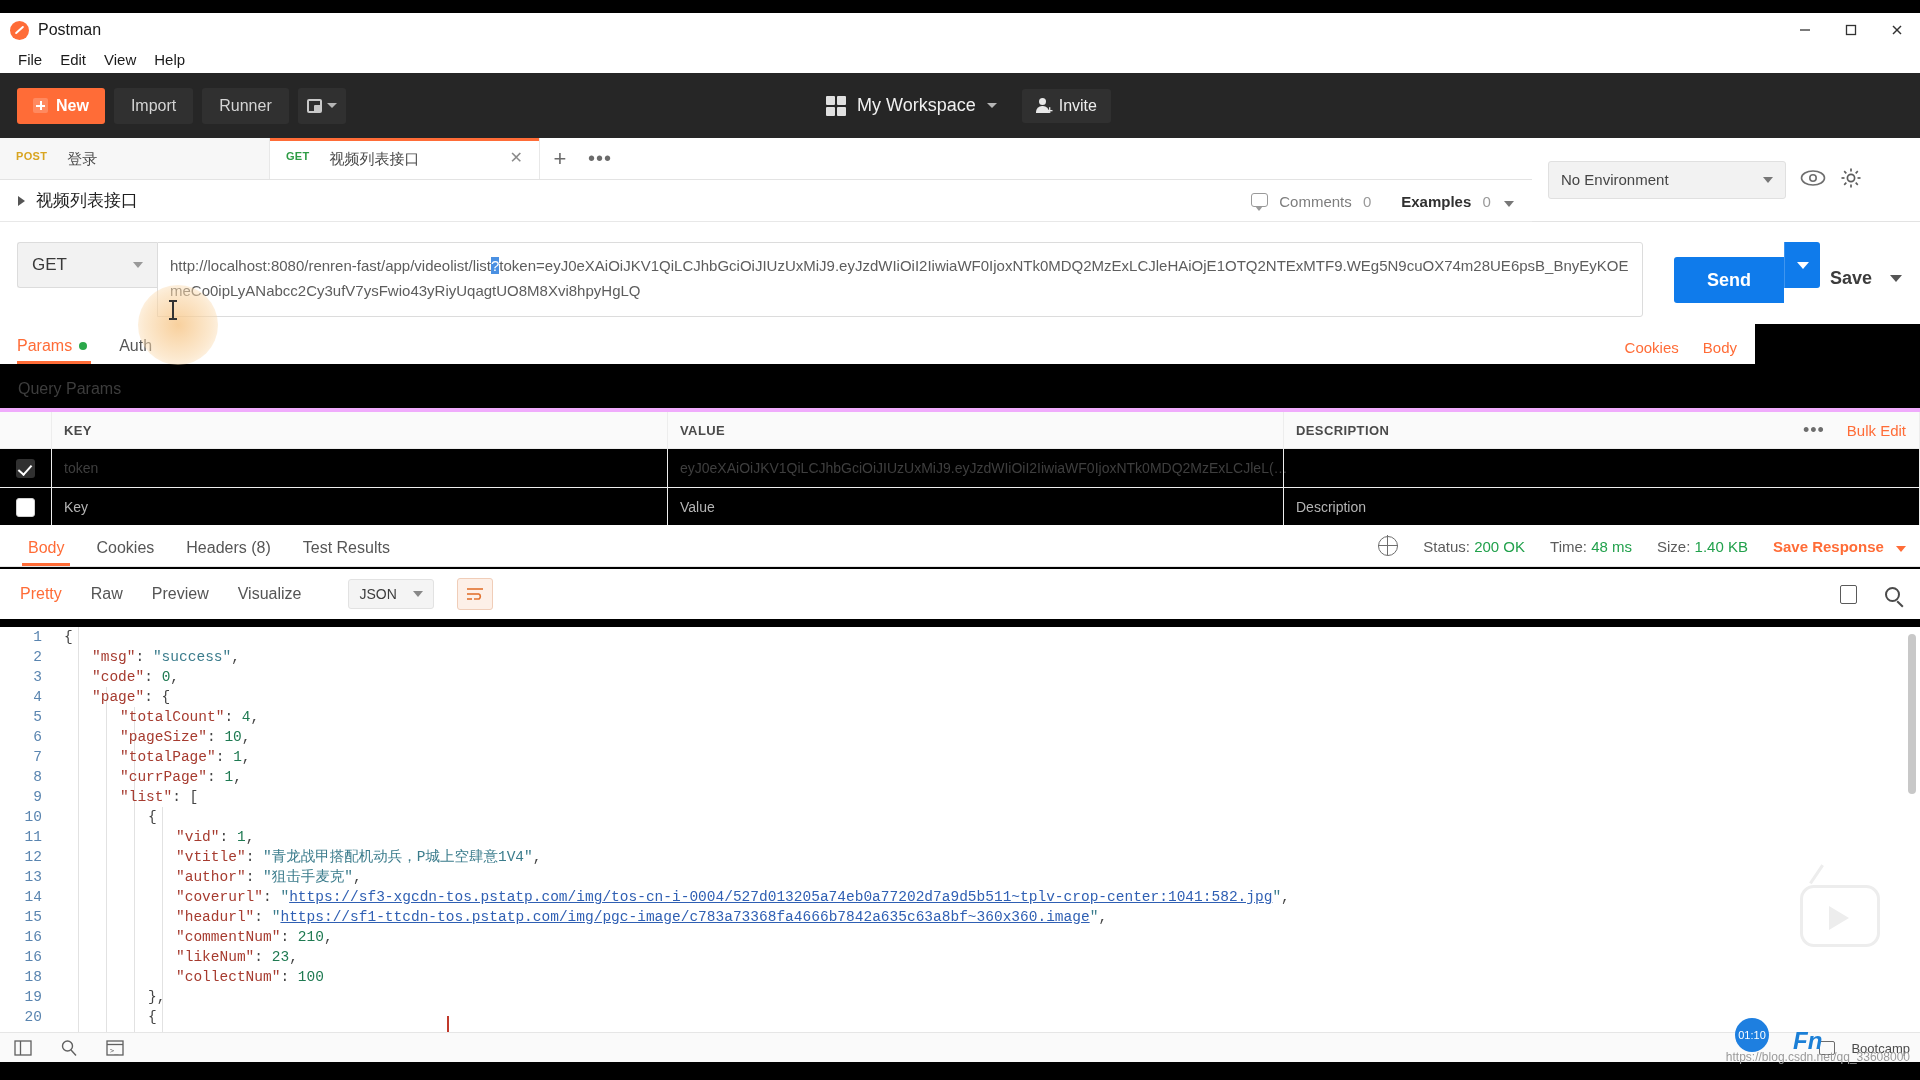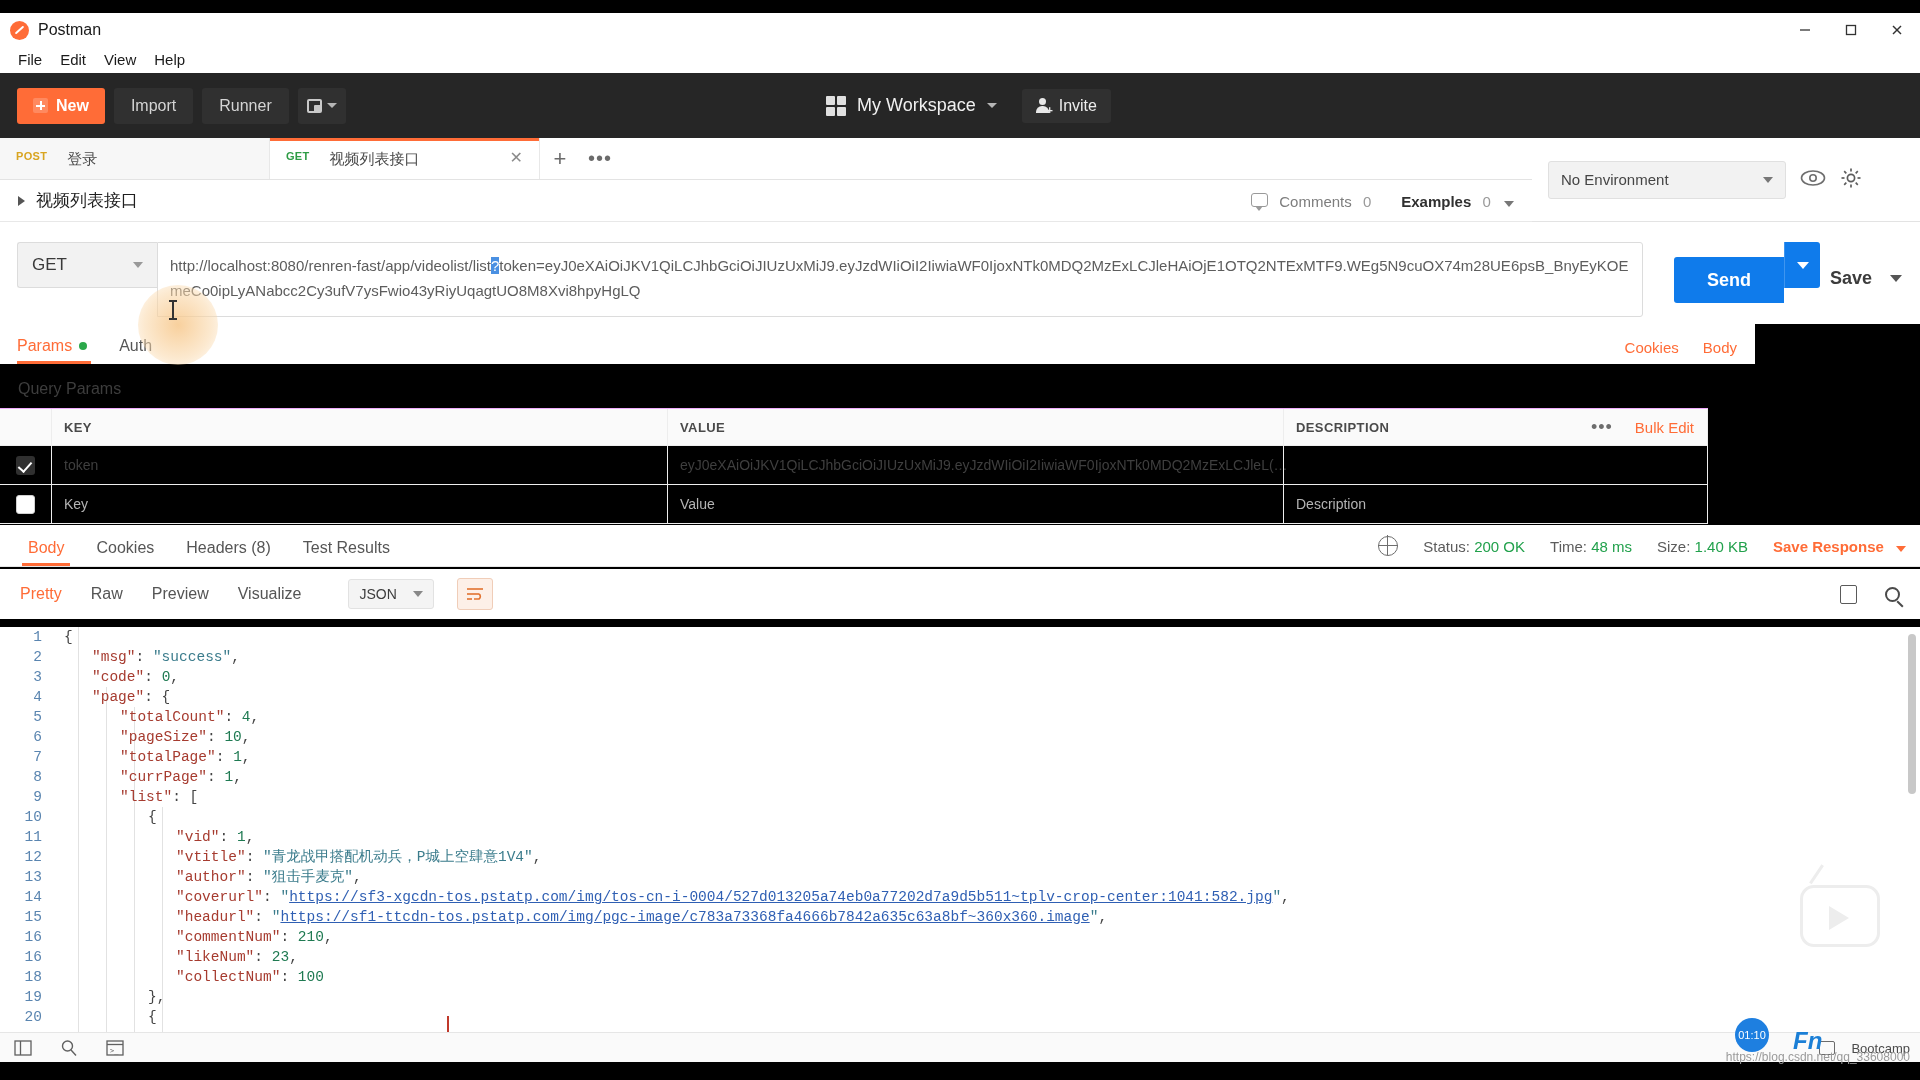--- a/index.html
+++ b/index.html
@@ -258,22 +258,22 @@
   .links-right {
     position: absolute; right: 18px; bottom: 8px; display: flex; gap: 24px;
     font-size: 15px; color: #ff6c37;
   }
   .qp-title {
     position: absolute; left: 18px; top: 380px; font-size: 16px; color: #3d3d3d;
   }
 
   
   .ptable {
-    position: absolute; left: 0; top: 408px; width: 1708px;
-    border-top: 1px solid #f0abfc;
+    position: absolute; left: 0; top: 408px; width: 1920px;
+    border-top: 4px solid #f0abfc;
   }
   .prow { display: flex; height: 39px; border-bottom: 1px solid #ededed; }
   .prow.head { background: #fafafa; height: 37px; }
   .pcell {
     display: flex; align-items: center; padding: 0 12px; font-size: 14px;
     border-right: 1px solid #ededed; color: #3f3f3f;
   }
   .prow.head .pcell { font-size: 13px; font-weight: 700; color: #4a4a4a; letter-spacing: .4px; }
   .c-chk { width: 52px; justify-content: center; }
   .c-key { width: 616px; }

